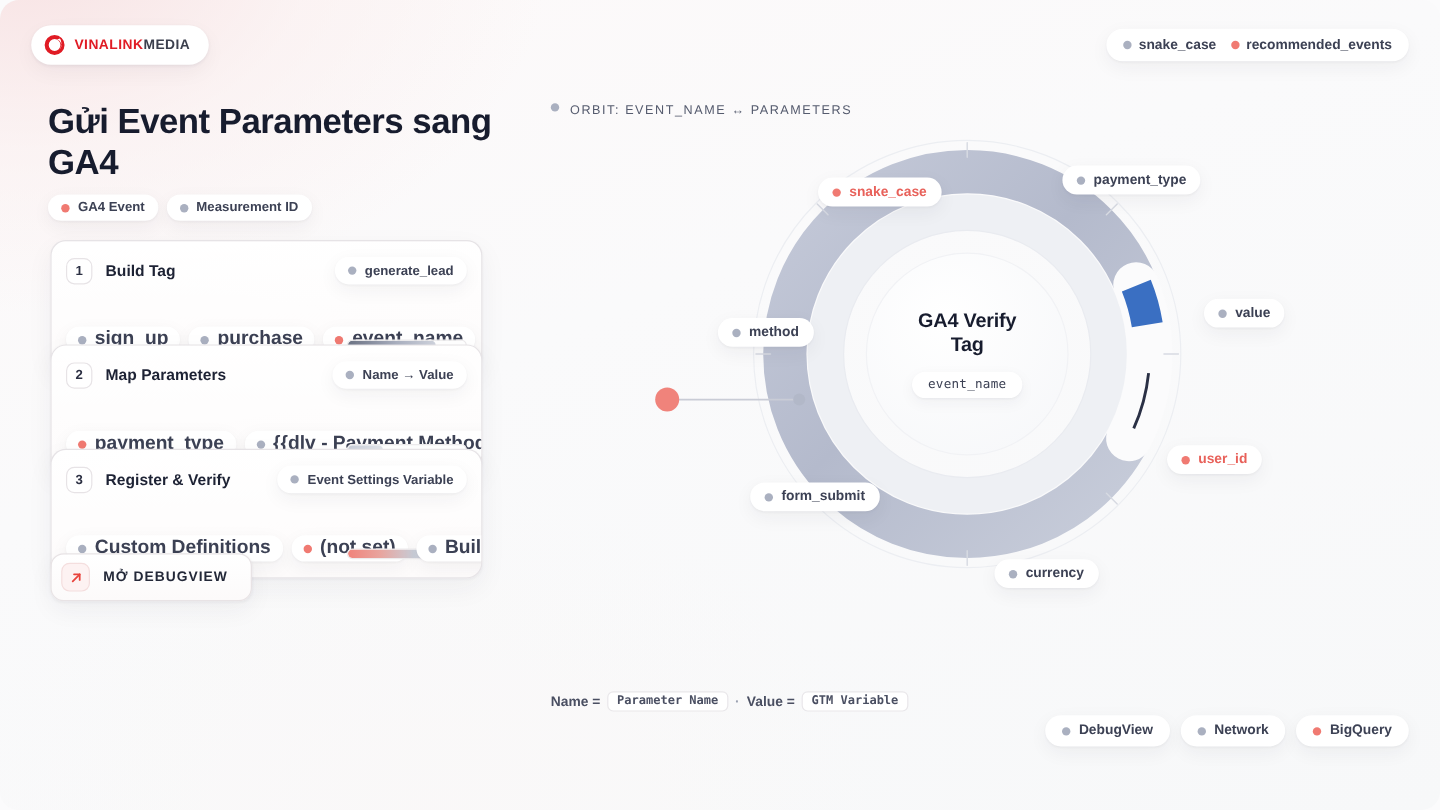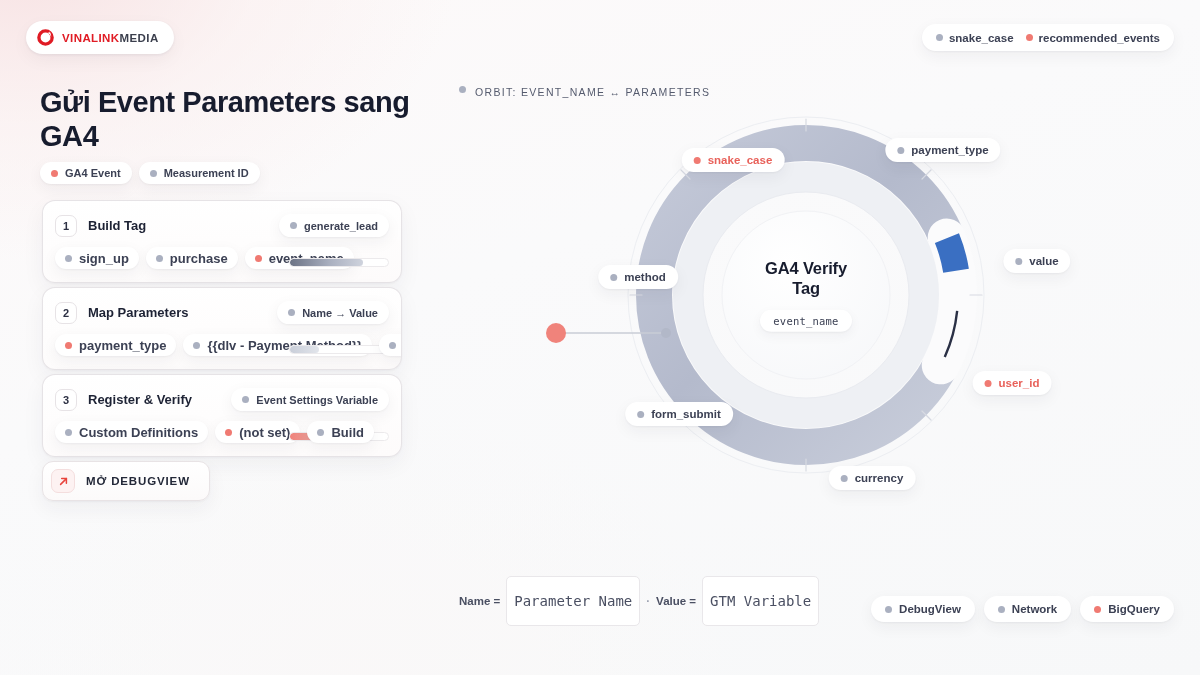--- a/index.html
+++ b/index.html
@@ -14,20 +14,21 @@
   }
   .stage {
     position: absolute;
     inset: 0;
     width: 1200px;
     height: 675px;
     background:
       radial-gradient(ellipse 620px 430px at 2% -6%, rgba(247,225,226,0.95) 0%, rgba(250,238,238,0.55) 38%, rgba(252,250,250,0.0) 70%),
       radial-gradient(ellipse 560px 380px at 30% 100%, rgba(250,248,248,0.9) 0%, rgba(251,251,252,0) 70%),
       linear-gradient(160deg, #fdf9f9 0%, #fafafb 40%, #f7f8f9 100%);
+    border-radius: 16px;
   }
 
   
   .logo-pill {
     position: absolute; left: 26px; top: 21px;
     height: 33px; display: flex; align-items: center; gap: 7px;
     padding: 0 15px 0 10px;
     background: #ffffff; border-radius: 18px;
     box-shadow: 0 1px 3px rgba(30,32,50,0.07), 0 6px 18px rgba(30,32,50,0.045);
   }
@@ -82,21 +83,21 @@
     background: #ffffff; border: 1px solid #e7e3e6;
     display: flex; align-items: center; justify-content: center;
     font-size: 11px; font-weight: 700; color: #2c3043;
   }
   .card-title { margin-left: 11px; font-size: 13px; font-weight: 700; color: #1d2234; }
   .card-badge { margin-left: auto; height: 23px; padding: 0 11px; font-size: 11px; }
   .card-bot {
     display: flex; align-items: center; gap: 7px;
     padding: 10px 12px 13px 12px; position: relative;
   }
-  .card-bot .pill { height: 22px; padding: 0 10px; font-size: 13px; }
+  .card-bot .pill { height: 22px; padding: 0 10px; font-size: 16px; margin-top: 25px; }
   .bar {
     position: absolute; right: 12px; bottom: 15px;
     width: 100px; height: 9px; border-radius: 999px;
     background: #ffffff; border: 1px solid #eceaec; overflow: hidden;
   }
   .bar > i { display: block; height: 100%; border-radius: 999px; }
 
   .debug-btn {
     position: absolute; left: 42px; top: 461px;
     height: 40px; display: inline-flex; align-items: center; gap: 11px;
@@ -136,24 +137,24 @@
   }
 
   .onode { position: absolute; height: 24px; padding: 0 12px; font-size: 11.5px; transform: translate(-50%,-50%); }
 
   .caption {
     position: absolute; left: 459px; top: 576px;
     display: flex; align-items: center; gap: 6px;
     font-size: 11.5px; font-weight: 600; color: #4a4f62;
   }
   .mono-box {
-    font-family: "DejaVu Sans Mono", monospace; font-size: 14px; font-weight: 400;
+    font-family: "DejaVu Sans Mono", monospace; font-size: 10px; font-weight: 700;
     color: #4a4f62; background: #ffffff;
     border: 1px solid #e9e7ea; border-radius: 5px;
-    padding: 16px 7px;
+    padding: 2px 7px;
   }
   .sep { color: #9aa0b0; }
 
   .footer-pills { position: absolute; right: 26px; bottom: 53px; display: flex; gap: 9px; }
   .footer-pills .pill { height: 26px; padding: 0 14px; font-size: 11.5px; }
 </style>
 </head>
 <body>
 
 <div class="stage">

